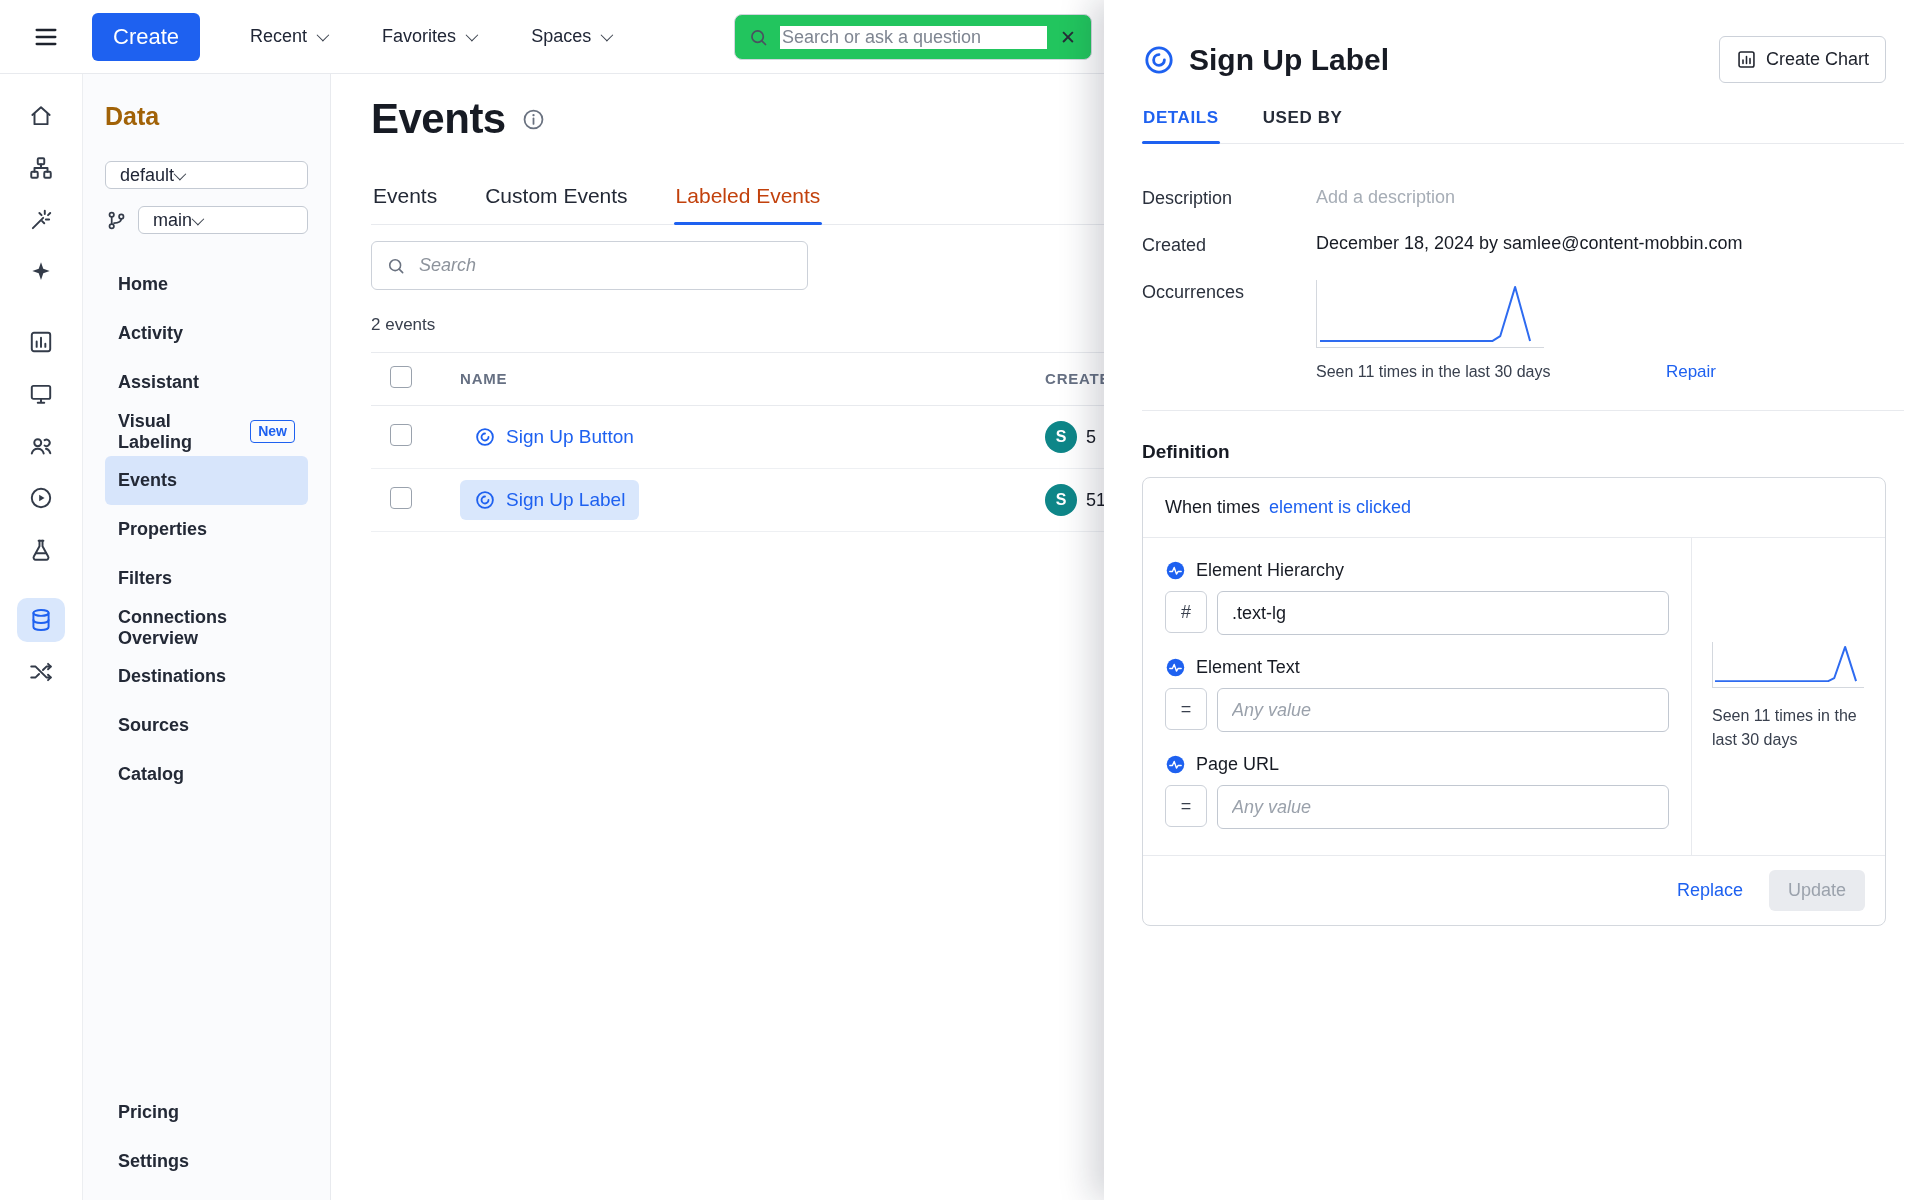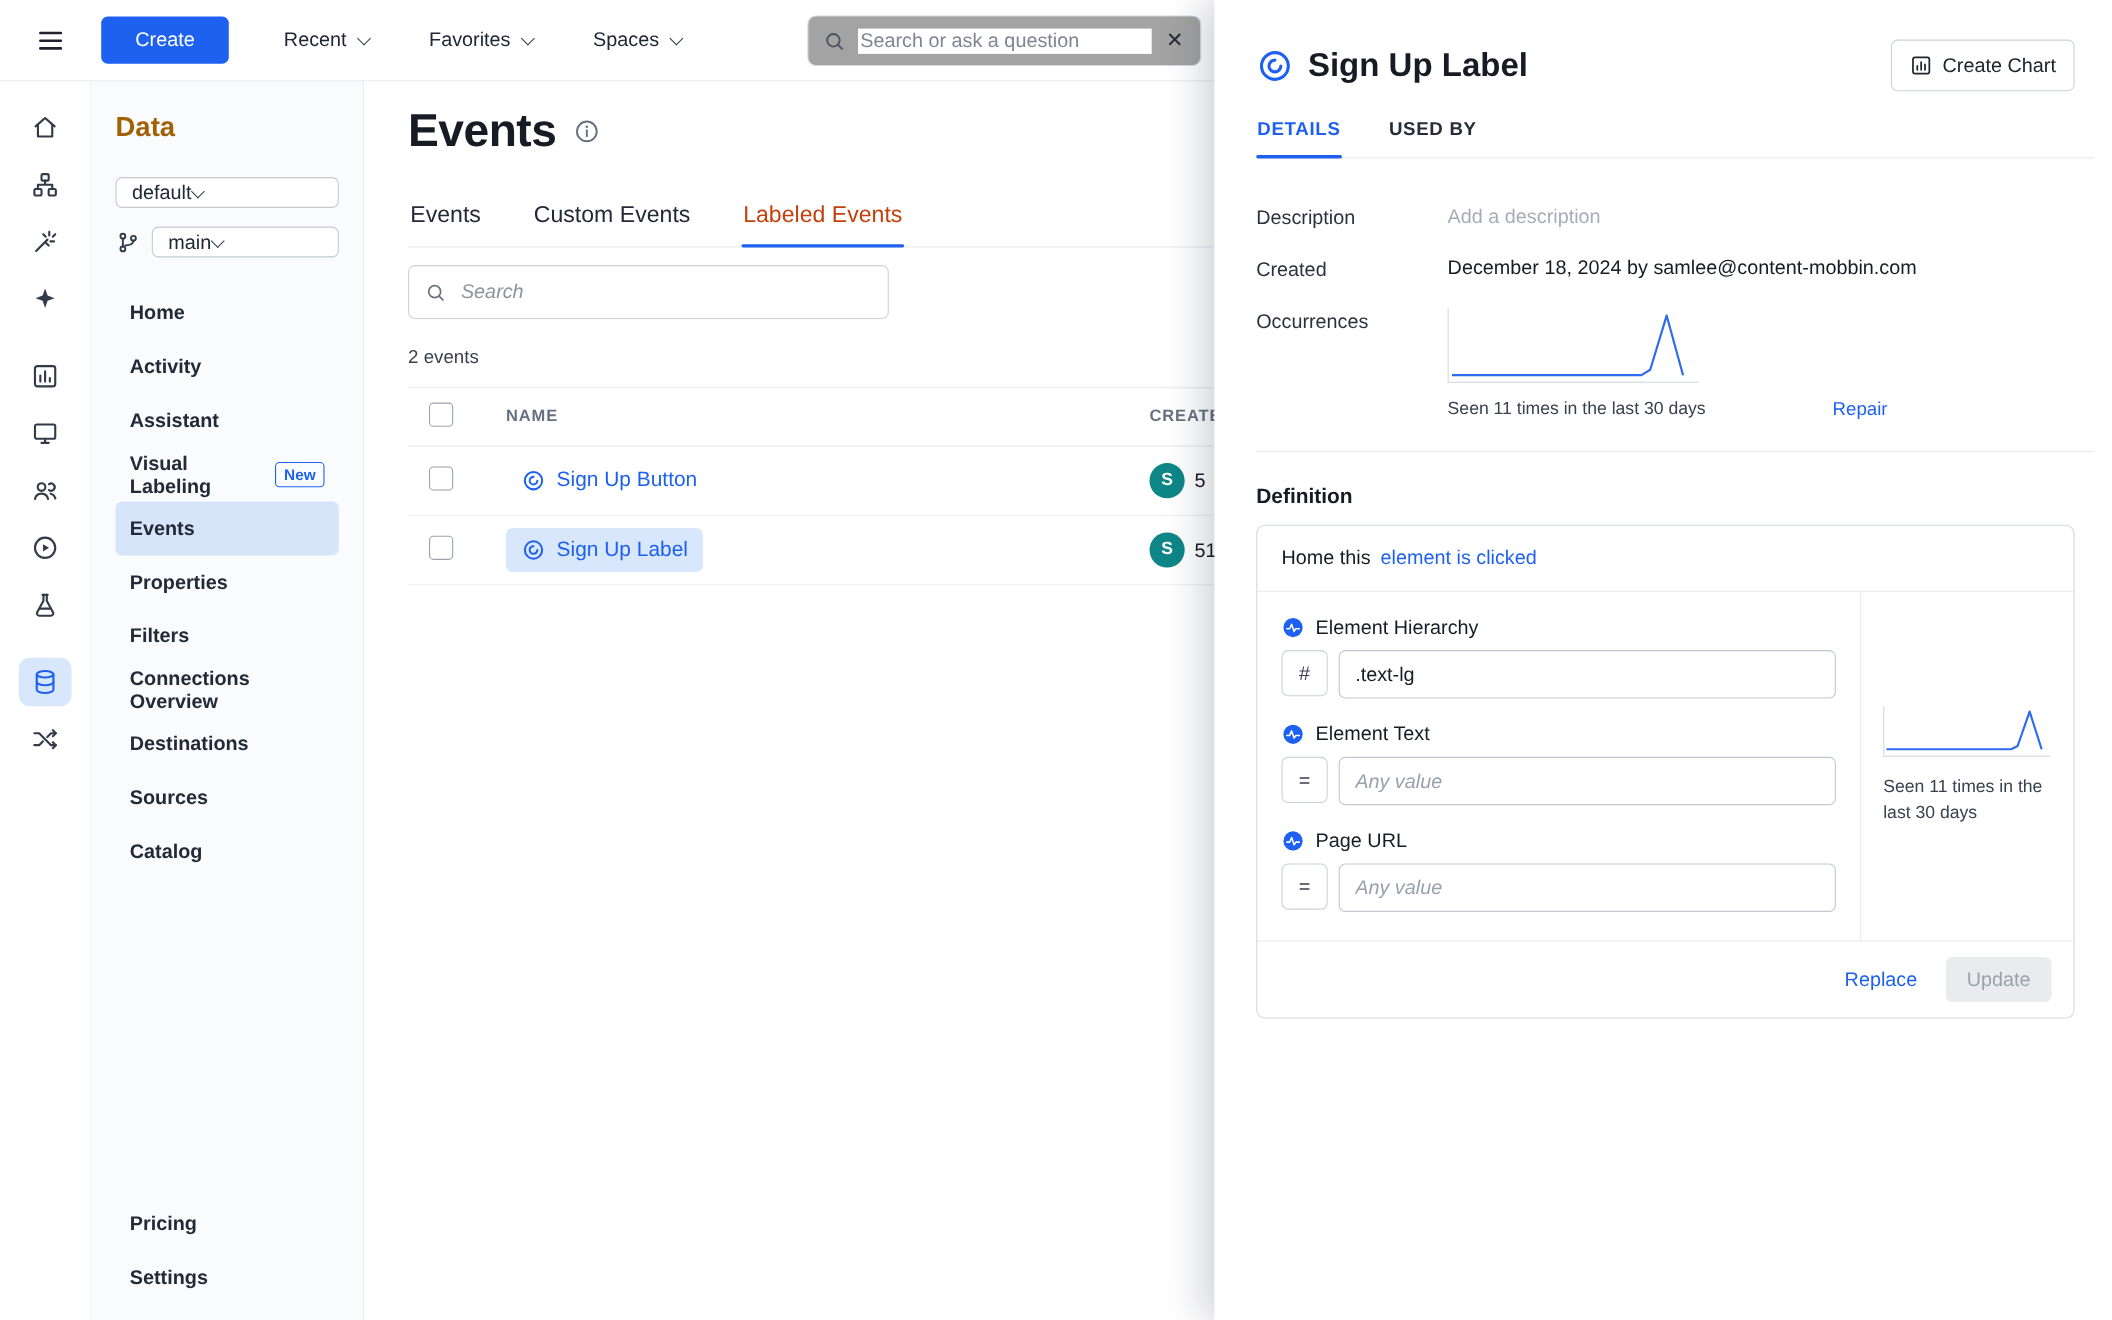--- a/index.html
+++ b/index.html
@@ -5,24 +5,24 @@
   * { box-sizing: border-box; font-family: "Liberation Sans", sans-serif; }
   html,body { margin:0; padding:0; background:#e9ebee; }
   button { font-family: inherit; cursor: default; }
   input { font-family: inherit; outline: none; }
 
   .app { position:relative; width:1920px; height:1200px; background:#fff; overflow:hidden; }
 
   
   .topbar { height:74px; display:flex; align-items:center; padding-left:26px; border-bottom:1px solid #e8eaee; background:#fff; position:relative; z-index:1; }
   .hamburger { background:none; border:none; color:#1d222c; display:flex; align-items:center; }
-  .create-btn { margin-left:26px; background:#1e61f0; color:#fff; border:none; border-radius:6px; font-size:18px; padding:11px 31px; font-weight:400; }
+  .create-btn { margin-left:26px; background:#1e61f0; color:#fff; border:none; border-radius:6px; font-size:22px; padding:11px 21px; font-weight:400; }
   .menu-item { margin-left:44px; background:none; border:none; font-size:18px; color:#20263 6; color:#202636; display:flex; align-items:center; gap:10px; }
   .chev { width:9px; height:9px; border-right:1.8px solid #3a414d; border-bottom:1.8px solid #3a414d; transform:rotate(45deg) translateY(-2px); }
-  .topbar-search { position:absolute; left:734px; top:14px; width:358px; height:46px; border:1px solid #d2d7de; border-radius:8px; background:#a3a3a3; display:flex; align-items:center; gap:11px; padding:0 13px; }
+  .topbar-search { position:absolute; left:734px; top:14px; width:358px; height:46px; border:1px solid #d2d7de; border-radius:8px; background:#22c55e; display:flex; align-items:center; gap:11px; padding:0 13px; }
   .topbar-search input { flex:1; border:none; font-size:18px; color:#202636; min-width:0; }
   .topbar-search input::placeholder { color:#7e8591; }
   .clear-x { background:none; border:none; font-size:19px; color:#262c36; padding:0 2px; }
 
   
   .body-row { display:flex; height:1126px; }
 
   
   .rail { width:83px; border-right:1px solid #eceef1; padding-top:20px; display:flex; flex-direction:column; align-items:center; gap:8px; flex-shrink:0; background:#fff; }
   .rail-btn { width:48px; height:44px; display:flex; align-items:center; justify-content:center; background:none; border:none; color:#333b49; border-radius:10px; }
@@ -416,21 +416,21 @@
         </div>
       </div>
     </div>
 
     <hr class="panel-divider">
 
     <h3 class="def-heading">Definition</h3>
 
     <div class="def-card">
       <div class="def-head">
-        <span>Home this</span>
+        <span>When times</span>
         <button class="trigger-link">element is clicked</button>
       </div>
 
       <div class="def-body">
         <div class="def-left">
 
           <div class="cond">
             <div class="cond-head">
               <svg width="21" height="21" viewBox="0 0 24 24">
                   <circle cx="12" cy="12" r="10" fill="#1e61f0"></circle>

